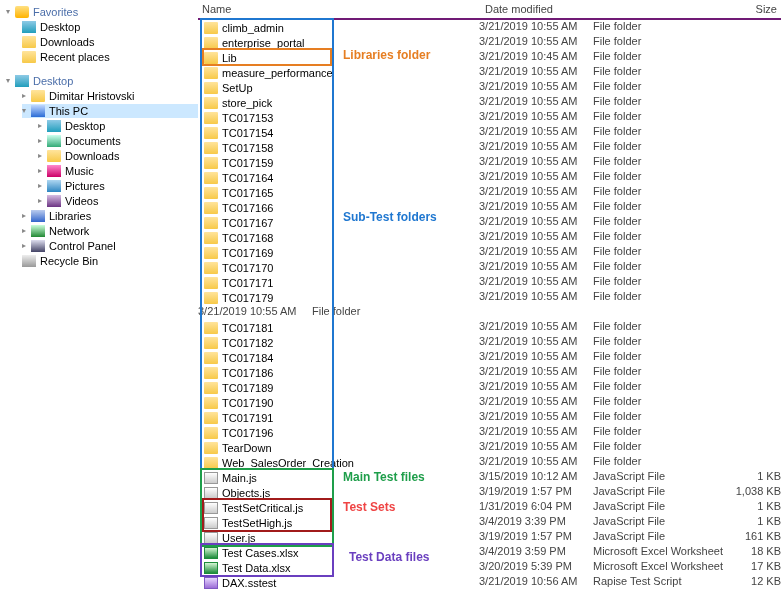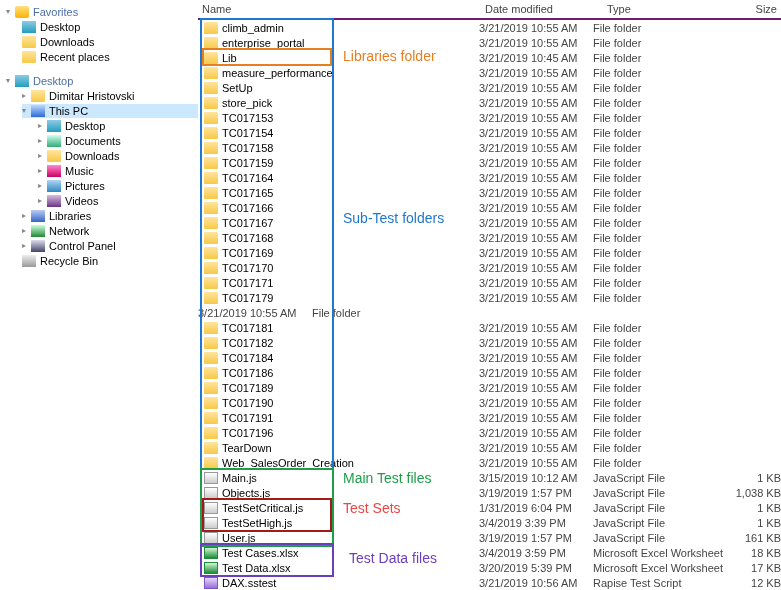--- a/index.html
+++ b/index.html
@@ -25,31 +25,31 @@
 .rec-ico{background:linear-gradient(#eee,#999)}
 .arrow{display:inline-block;width:8px;font-size:8px;color:#888;margin-right:1px}
 .pane{flex:1;position:relative;overflow:hidden}
 .cols{display:flex;color:#444;border-bottom:2px solid #701a75;padding:2px 0}
 .cols span{padding:1px 4px}
 .c-name{width:275px}
 .c-date{width:114px}
 .c-type{width:140px}
 .c-size{flex:1;text-align:right;padding-right:18px}
 .rows{}
-.row{display:flex;align-items:center;height:15px}
+.row{display:flex;height:15px}
 .row .nm{width:275px;display:flex;align-items:center;padding-left:6px;white-space:nowrap}
 .row .dt{width:114px;color:#444;white-space:nowrap}
 .row .ty{width:140px;color:#444;white-space:nowrap;overflow:hidden}
 .row .sz{flex:1;text-align:right;color:#444;white-space:nowrap}
 .f-folder{background:linear-gradient(#ffe49c,#f7c948);border-radius:1px}
 .f-js{background:linear-gradient(#fff,#ccc);border:1px solid #999;box-sizing:border-box}
 .f-xlsx{background:linear-gradient(#d4f5d4,#1d8b3a);border:1px solid #1d8b3a;box-sizing:border-box}
 .f-sstest{background:linear-gradient(#e7d6ff,#9b6dd7);border:1px solid #7e57c2;box-sizing:border-box}
 .box{position:absolute;pointer-events:none;border:2px solid}
-.label{position:absolute;font-weight:400;font-size:14px;pointer-events:none;white-space:nowrap}
+.label{position:absolute;font-weight:700;font-size:12px;pointer-events:none;white-space:nowrap}
 </style>
 </head>
 <body>
 
 <div class="explorer">
   <div class="nav">
     <div class="item hdr">
         <span class="arrow">▾</span>
         <span class="ico fav-ico"></span>
         <span>Favorites</span>
@@ -130,21 +130,20 @@
     <div class="item sub">
         <span class="ico rec-ico"></span>
         <span>Recycle Bin</span>
       </div>
   </div>
 
   <div class="pane">
     <div class="cols">
       <span class="c-name">Name</span>
       <span class="c-date">Date modified</span>
-      <span class="c-type">Type</span>
       <span class="c-size">Size</span>
     </div>
     <div class="rows" id="rows">
         <div class="row">
           <span class="nm">
             <span class="ico f-folder"></span>
             <span>climb_admin</span>
           </span>
           <span class="dt">3/21/2019 10:55 AM</span>
           <span class="ty">File folder</span>

